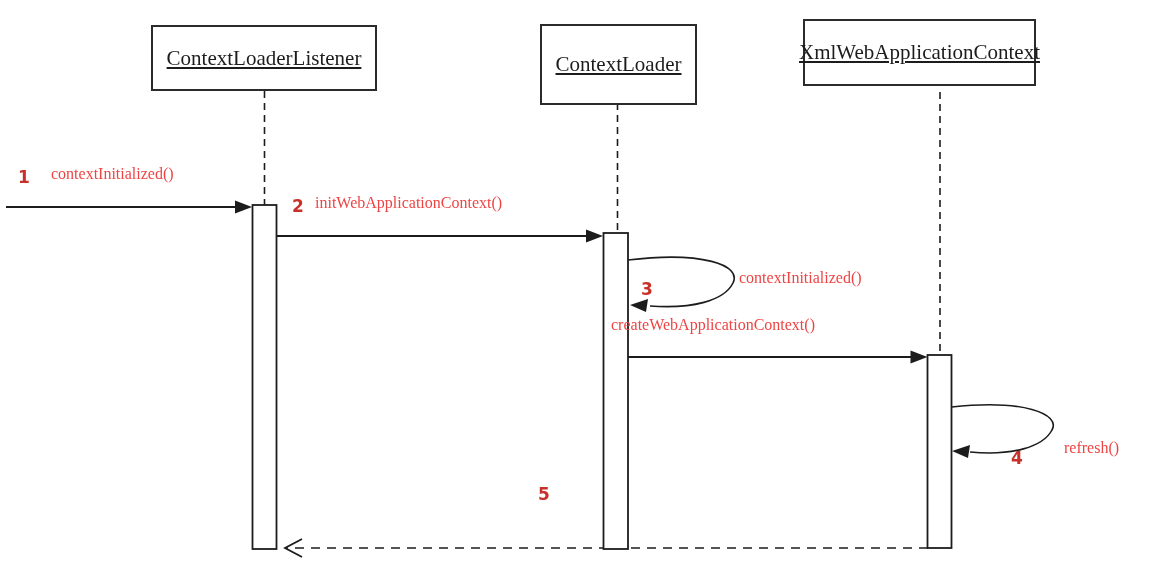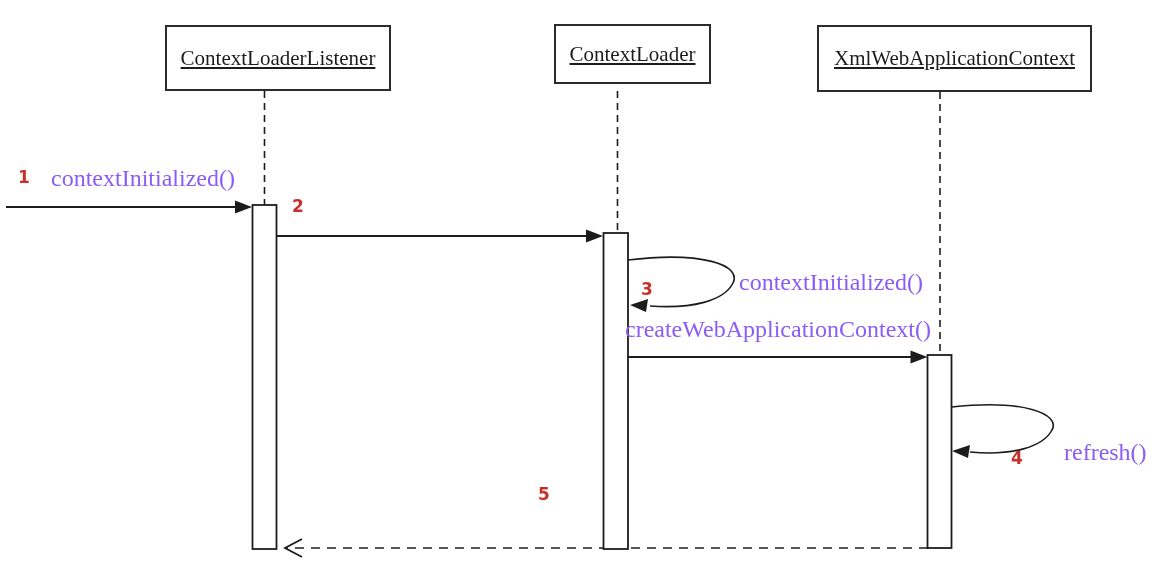--- a/index.html
+++ b/index.html
@@ -9,32 +9,32 @@
     background:#ffffff;
     font-family:"Liberation Serif", serif;
     overflow:hidden;
   }
   .canvas svg{position:absolute;left:0;top:0;}
   .pbox{
     position:absolute;
     box-sizing:border-box;
     border:2px solid #2b2b2b;
     background:#ffffff;
-    display:flex;align-items:center;justify-content:center;margin-left:14px;
+    display:flex;align-items:center;justify-content:center;
   }
   .pname{
     font-size:21px;
     color:#1c1c1c;
     text-decoration:underline;
     white-space:nowrap;
   }
   .mlabel{
     position:absolute;
-    font-size:24px;
-    color:#8b5cf6;
+    font-size:16px;
+    color:#ef4444;
     white-space:nowrap;
     line-height:1.1;
   }
   .seqnum{
     position:absolute;
     font-family:"DejaVu Sans", sans-serif;
     font-weight:600;
     font-size:17px;
     color:#c8312b;
     white-space:nowrap;
@@ -71,35 +71,36 @@
     <line x1="628" y1="357" x2="914" y2="357" stroke="#1c1c1c" stroke-width="1.8"></line>
     <polygon points="927.5,357 910.5,350.5 910.5,363.5" fill="#1c1c1c"></polygon>
 
     <path d="M 951.5 407 C 1023 399, 1061 414, 1052 430 C 1043 447, 1012 456, 970 452" fill="none" stroke="#1c1c1c" stroke-width="1.6"></path>
     <polygon points="952,451 970,445 968,458" fill="#1c1c1c"></polygon>
   </svg>
 
   <div class="pbox" style="left:151px;top:25px;width:226px;height:66px">
     <span class="pname">ContextLoaderListener</span>
   </div>
-  <div class="pbox" style="left:540px;top:24px;width:157px;height:60px">
+  <div class="pbox" style="left:540px;top:24px;width:157px;height:81px">
     <span class="pname">ContextLoader</span>
   </div>
-  <div class="pbox" style="left:803px;top:25px;width:275px;height:67px">
+  <div class="pbox" style="left:803px;top:19px;width:233px;height:67px">
     <span class="pname">XmlWebApplicationContext</span>
   </div>
 
   <div class="seqnum" style="left:18px;top:169px">1</div>
   <div class="mlabel" style="left:51px;top:165px">contextInitialized()</div>
 
   <div class="seqnum" style="left:292px;top:198px">2</div>
+  <div class="mlabel" style="left:315px;top:194px">initWebApplicationContext()</div>
 
   <div class="seqnum" style="left:641px;top:281px">3</div>
   <div class="mlabel" style="left:739px;top:269px">contextInitialized()</div>
 
-  <div class="mlabel" style="left:625px;top:316px">createWebApplicationContext()</div>
+  <div class="mlabel" style="left:611px;top:316px">createWebApplicationContext()</div>
 
   <div class="seqnum" style="left:1011px;top:450px">4</div>
   <div class="mlabel" style="left:1064px;top:439px">refresh()</div>
 
   <div class="seqnum" style="left:538px;top:486px">5</div>
 
 </div>
 
 </body></html>

